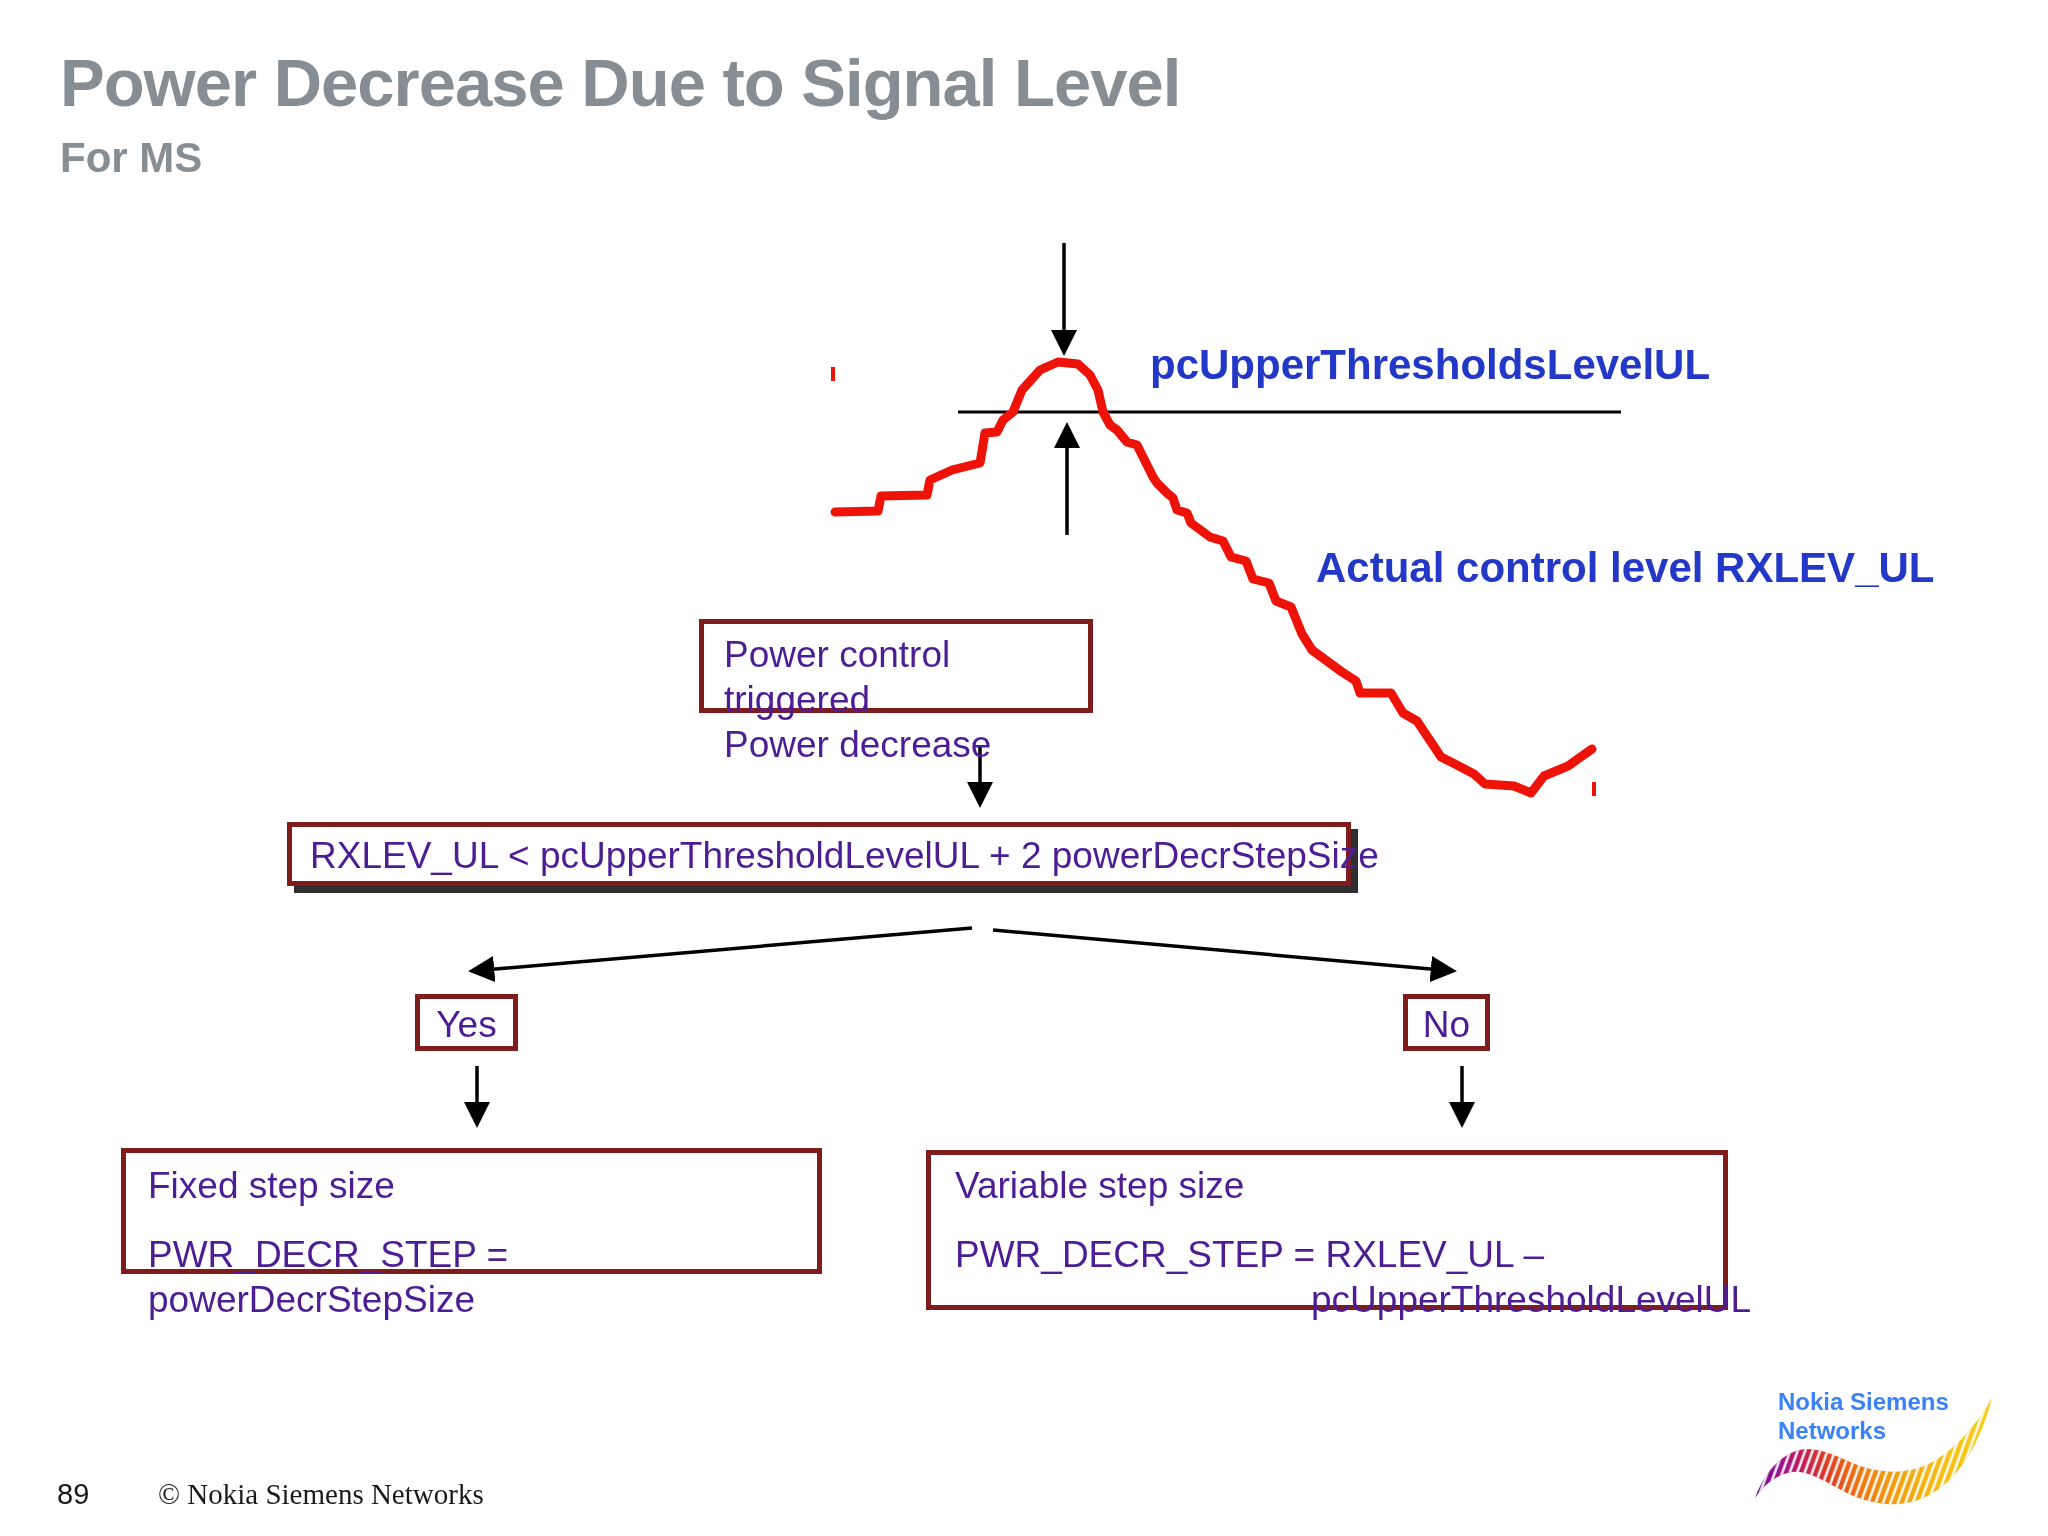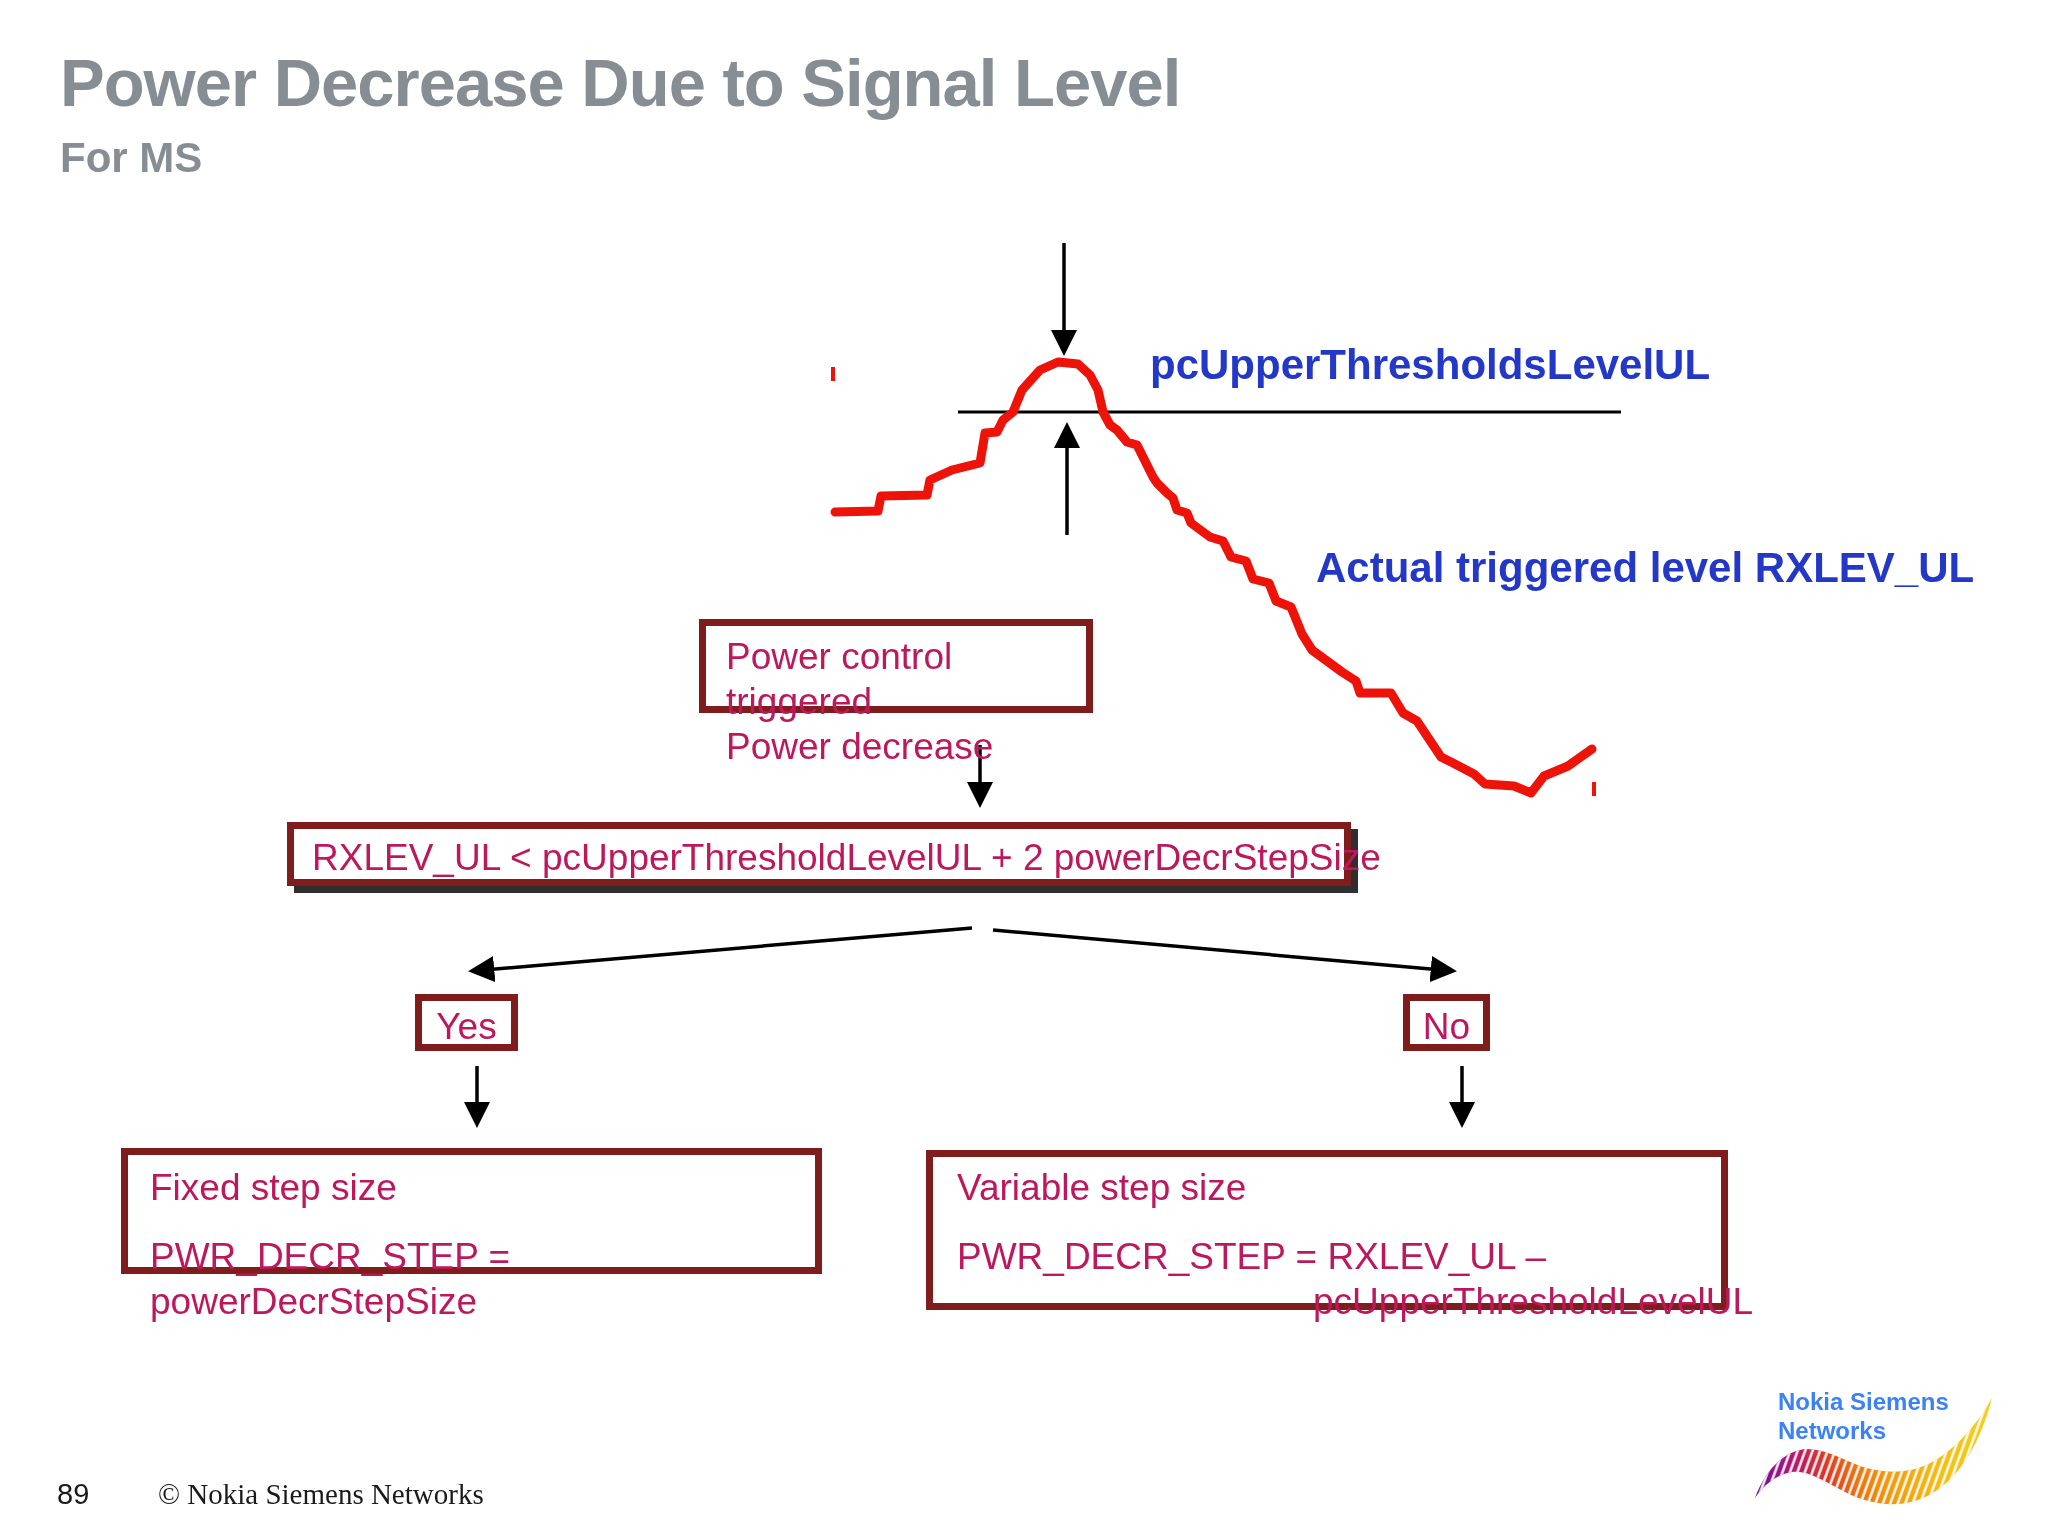--- a/index.html
+++ b/index.html
@@ -20,21 +20,21 @@
     left:60px;top:134px;
     font-size:42px;font-weight:bold;color:#868d93;
     white-space:nowrap;
   }
   .blue-label{
     font-size:42px;font-weight:bold;color:#2438c8;white-space:nowrap;
   }
   .label-threshold{left:1150px;top:341px;}
   .label-actual{left:1316px;top:544px;}
   .fbox{
-    border:7px solid #7f1d1d;color:#be185d;background:#fff;
+    border:5px solid #7f1d1d;color:#4c1d95;background:#fff;
     font-size:37px;line-height:1.22;box-sizing:border-box;
   }
   .trigger-box{left:699px;top:619px;width:394px;height:94px;padding:8px 0 0 20px;}
   .condition-box{
     left:287px;top:822px;width:1064px;height:64px;
     padding:0 0 0 18px;line-height:58px;white-space:nowrap;
     box-shadow:7px 7px 0 rgba(10,10,10,0.85);
   }
   .yes-box{left:415px;top:994px;width:103px;height:57px;text-align:center;line-height:52px;}
   .no-box{left:1403px;top:994px;width:87px;height:57px;text-align:center;line-height:52px;}
@@ -123,21 +123,21 @@
                C 1895 1508, 1868 1504, 1845 1492
                C 1826 1482, 1808 1470, 1792 1472
                C 1778 1474, 1764 1484, 1755 1498 Z" fill="url(#hatch)"></path>
     </g>
   </svg>
 
   <div class="abs title">Power Decrease Due to Signal Level</div>
   <div class="abs subtitle">For MS</div>
 
   <div class="abs blue-label label-threshold">pcUpperThresholdsLevelUL</div>
-  <div class="abs blue-label label-actual">Actual triggered level RXLEV_UL</div>
+  <div class="abs blue-label label-actual">Actual control level RXLEV_UL</div>
 
   <div class="abs fbox trigger-box">
     <div>Power control triggered</div>
     <div>Power decrease</div>
   </div>
 
   <div class="abs fbox condition-box">RXLEV_UL &lt; pcUpperThresholdLevelUL + 2 powerDecrStepSize</div>
 
   <div class="abs fbox yes-box">Yes</div>
   <div class="abs fbox no-box">No</div>

